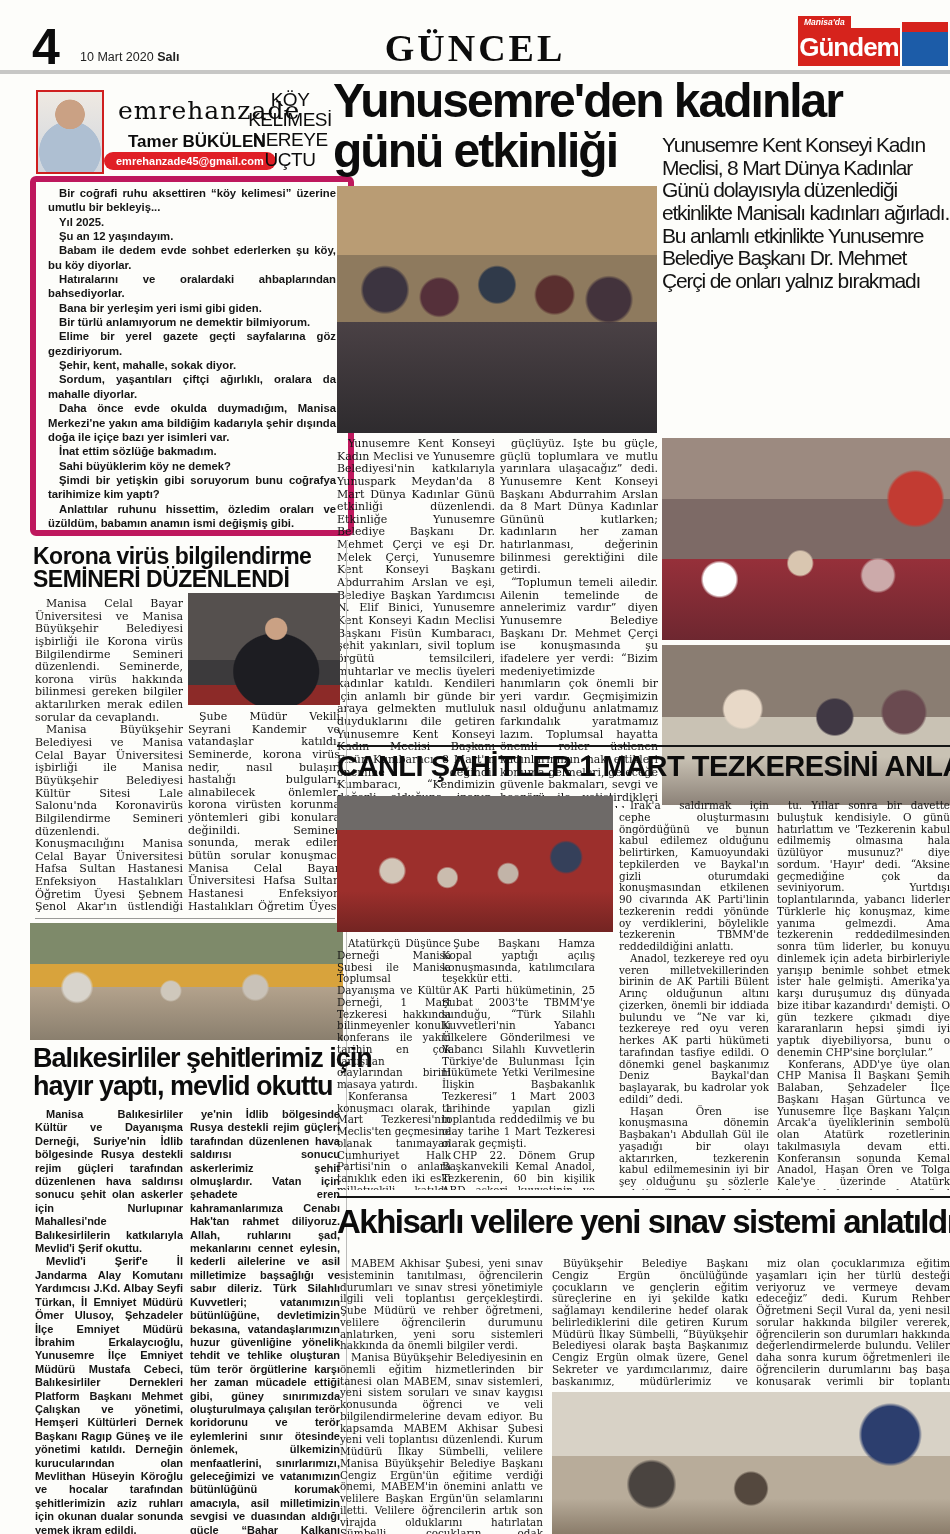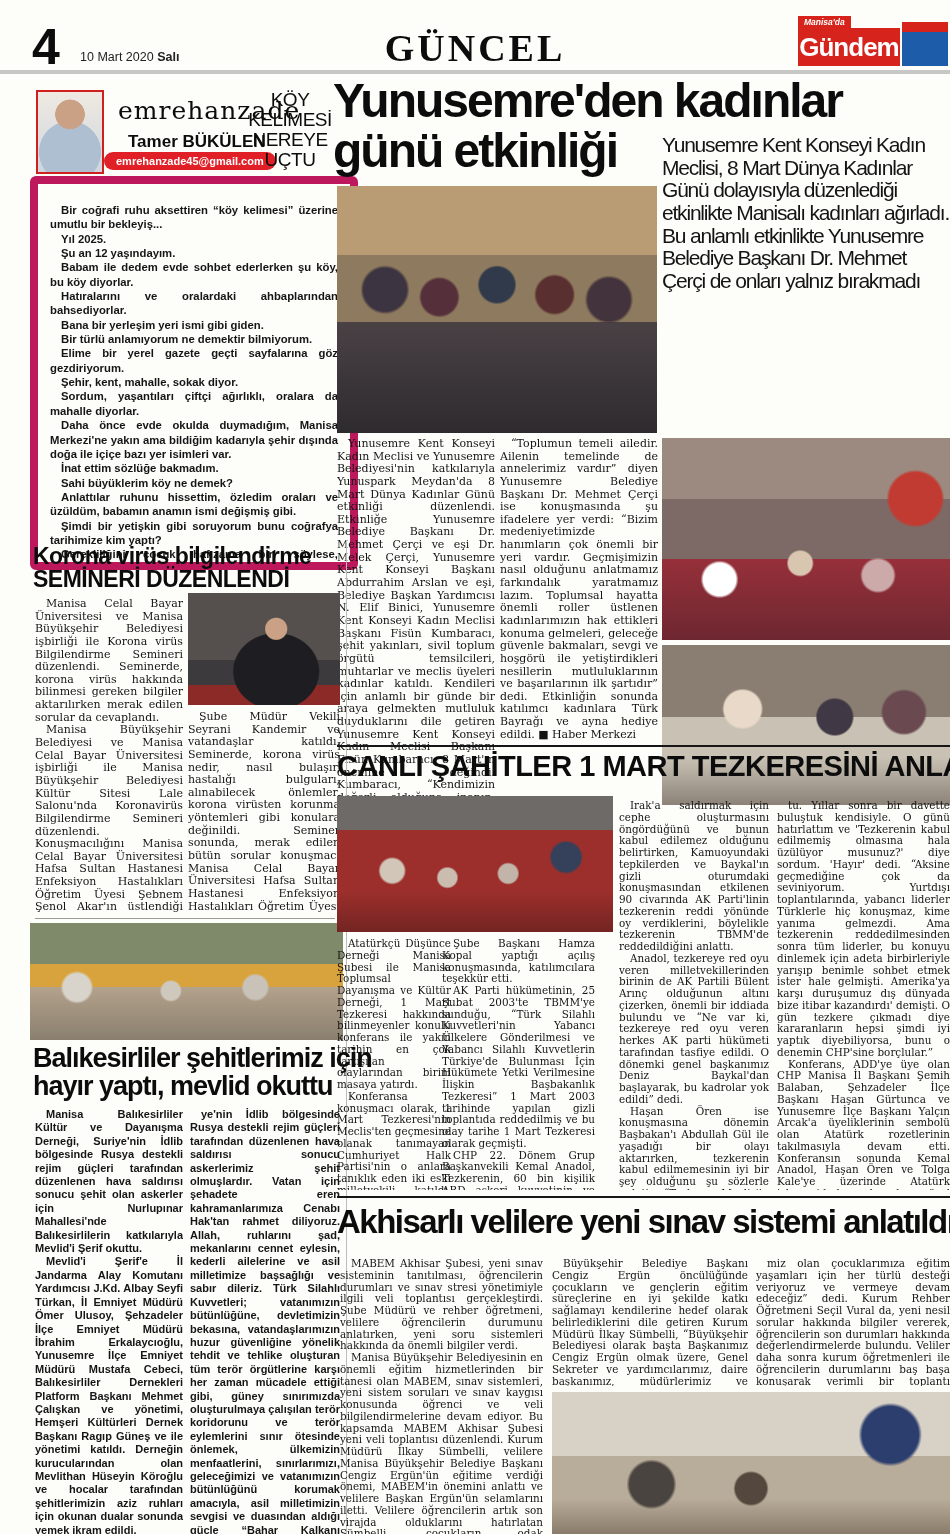--- a/index.html
+++ b/index.html
@@ -24,21 +24,21 @@
   
   .portrait{border:2px solid #cf1f1f;background:
       radial-gradient(circle at 50% 28%,#caa184 0 22%,transparent 23%),
       radial-gradient(circle at 50% 75%,#aebfd2 0 45%,transparent 46%),
       linear-gradient(180deg,#efe9e2,#cfd6de);}
   .colname{font-family:"DejaVu Serif",serif;font-size:25px;letter-spacing:1px;}
   .colauthor{font-size:17px;font-weight:bold;}
   .email{background:#e01f26;color:#fff;font-weight:bold;font-size:11px;border-radius:11px;
          padding:3px 12px;display:inline-block;}
   .coltitle{font-size:19px;font-weight:400;text-align:center;line-height:1.06;letter-spacing:-.5px;}
-  .colbox{border:8px solid #be185d;border-radius:6px;padding:19px 12px;overflow:hidden;
+  .colbox{border:6px solid #be185d;border-radius:6px;padding:4px 12px;overflow:hidden;
           font-size:11.3px;font-weight:600;line-height:1.27;text-align:justify;color:#151515;}
   .colbox p{margin:0;text-indent:13px;}
   
   .hl{font-weight:800;line-height:.96;letter-spacing:-2px;white-space:nowrap;}
   .hl-main{font-size:48px;}
   .hl-med{font-size:23px;letter-spacing:-.5px;}
   .hl-bal{font-size:27px;letter-spacing:-1px;}
   .hl-canli{font-size:29px;letter-spacing:-.5px;}
   .hl-akhisar{font-size:33px;letter-spacing:-1.5px;}
   .lead{font-size:21px;line-height:1.08;letter-spacing:-1.2px;color:#141414;}
@@ -125,33 +125,34 @@
       <p>Babam ile dedem evde sohbet ederlerken şu köy, bu köy diyorlar.</p>
       <p>Hatıralarını ve oralardaki ahbaplarından bahsediyorlar.</p>
       <p>Bana bir yerleşim yeri ismi gibi giden.</p>
       <p>Bir türlü anlamıyorum ne demektir bilmiyorum.</p>
       <p>Elime bir yerel gazete geçti sayfalarına göz gezdiriyorum.</p>
       <p>Şehir, kent, mahalle, sokak diyor.</p>
       <p>Sordum, yaşantıları çiftçi ağırlıklı, oralara da mahalle diyorlar.</p>
       <p>Daha önce evde okulda duymadığım, Manisa Merkezi'ne yakın ama bildiğim kadarıyla şehir dışında doğa ile içiçe bazı yer isimleri var.</p>
       <p>İnat ettim sözlüğe bakmadım.</p>
       <p>Sahi büyüklerim köy ne demek?</p>
+      <p>Şimdi bir yetişkin gibi soruyorum bunu coğrafya tarihimize kim yaptı?</p>
       <p>Anlattılar ruhunu hissettim, özledim oraları ve üzüldüm, babamın anamın ismi değişmiş gibi.</p>
-      <p>Şimdi bir yetişkin gibi soruyorum bunu coğrafya tarihimize kim yaptı?</p>
       <p>Gerekliliğini çocuk hafızama biri söylese, inanabilsem, tatmin olabilsem.</p>
     </div>
 
   <div class="abs hl hl-main" style="left:333px;top:128px;">günü etkinliği</div>
   <div class="abs hl hl-main" style="left:333px;top:78px;">Yunusemre'den kadınlar</div>
   <div class="abs lead" style="left:662px;top:134px;width:288px;height:302px;overflow:hidden;">Yunusemre Kent Konseyi Kadın Meclisi, 8 Mart Dünya Kadınlar Günü dolayısıyla düzenlediği etkinlikte Manisalı kadınları ağırladı. Bu anlamlı etkinlikte Yunusemre Belediye Başkanı Dr. Mehmet Çerçi de onları yalnız bırakmadı</div>
   <div class="abs ph ph-main" style="left:337px;top:186px;width:320px;height:247px;"></div>
   <div class="abs col serif" style="left:337px;top:438px;width:158px;height:370px;">
       <p>Yunusemre Kent Konseyi Kadın Meclisi ve Yunusemre Belediyesi'nin katkılarıyla Yunuspark Meydan'da 8 Mart Dünya Kadınlar Günü etkinliği düzenlendi. Etkinliğe Yunusemre Belediye Başkanı Dr. Mehmet Çerçi ve eşi Dr. Melek Çerçi, Yunusemre Kent Konseyi Başkanı Abdurrahim Arslan ve eşi, Belediye Başkan Yardımcısı N. Elif Binici, Yunusemre Kent Konseyi Kadın Meclisi Başkanı Fisün Kumbaracı, şehit yakınları, sivil toplum örgütü temsilcileri, muhtarlar ve meclis üyeleri kadınlar katıldı. Kendileri için anlamlı bir günde bir araya gelmekten mutluluk duyduklarını dile getiren Yunusemre Kent Konseyi Kadın Meclisi Başkanı Fisün Kumbaracı, 8 Mart'ın önemine değindi. Kumbaracı, “Kendimizin değerli olduğuna inanıp, bunu kendi kendimize söylememiz gerektiğine inanıyorum. Hep birlikte, birlik ve beraberlik içerisinde daha da çok değerliyiz ve çok da</p>
     </div>
   <div class="abs col serif" style="left:500px;top:438px;width:158px;height:370px;">
+      <p>güçlüyüz. İşte bu güçle, güçlü toplumlara ve mutlu yarınlara ulaşacağız” dedi. Yunusemre Kent Konseyi Başkanı Abdurrahim Arslan da 8 Mart Dünya Kadınlar Gününü kutlarken; kadınların her zaman hatırlanması, değerinin bilinmesi gerektiğini dile getirdi.</p>
       <p>“Toplumun temeli ailedir. Ailenin temelinde de annelerimiz vardır” diyen Yunusemre Belediye Başkanı Dr. Mehmet Çerçi ise konuşmasında şu ifadelere yer verdi: “Bizim medeniyetimizde hanımların çok önemli bir yeri vardır. Geçmişimizin nasıl olduğunu anlatmamız farkındalık yaratmamız lazım. Toplumsal hayatta önemli roller üstlenen kadınlarımızın hak ettikleri konuma gelmeleri, geleceğe güvenle bakmaları, sevgi ve hoşgörü ile yetiştirdikleri nesillerin mutluluklarının ve başarılarının ilk şartıdır” dedi. Etkinliğin sonunda katılımcı kadınlara Türk Bayrağı ve ayna hediye edildi. ■ Haber Merkezi</p>
     </div>
   <div class="abs ph ph-tables" style="left:662px;top:438px;width:288px;height:202px;"></div>
   <div class="abs ph ph-tables2" style="left:662px;top:645px;width:288px;height:160px;"></div>
 
   <div class="abs vrule" style="left:346px;top:540px;width:1px;height:994px;"></div>
 
   <div class="abs hl hl-med" style="left:33px;top:545px;">Korona virüs bilgilendirme</div>
   <div class="abs hl hl-med" style="left:33px;top:568px;">SEMİNERİ DÜZENLENDİ</div>
   <div class="abs col serif" style="left:35px;top:598px;width:148px;height:316px;">

